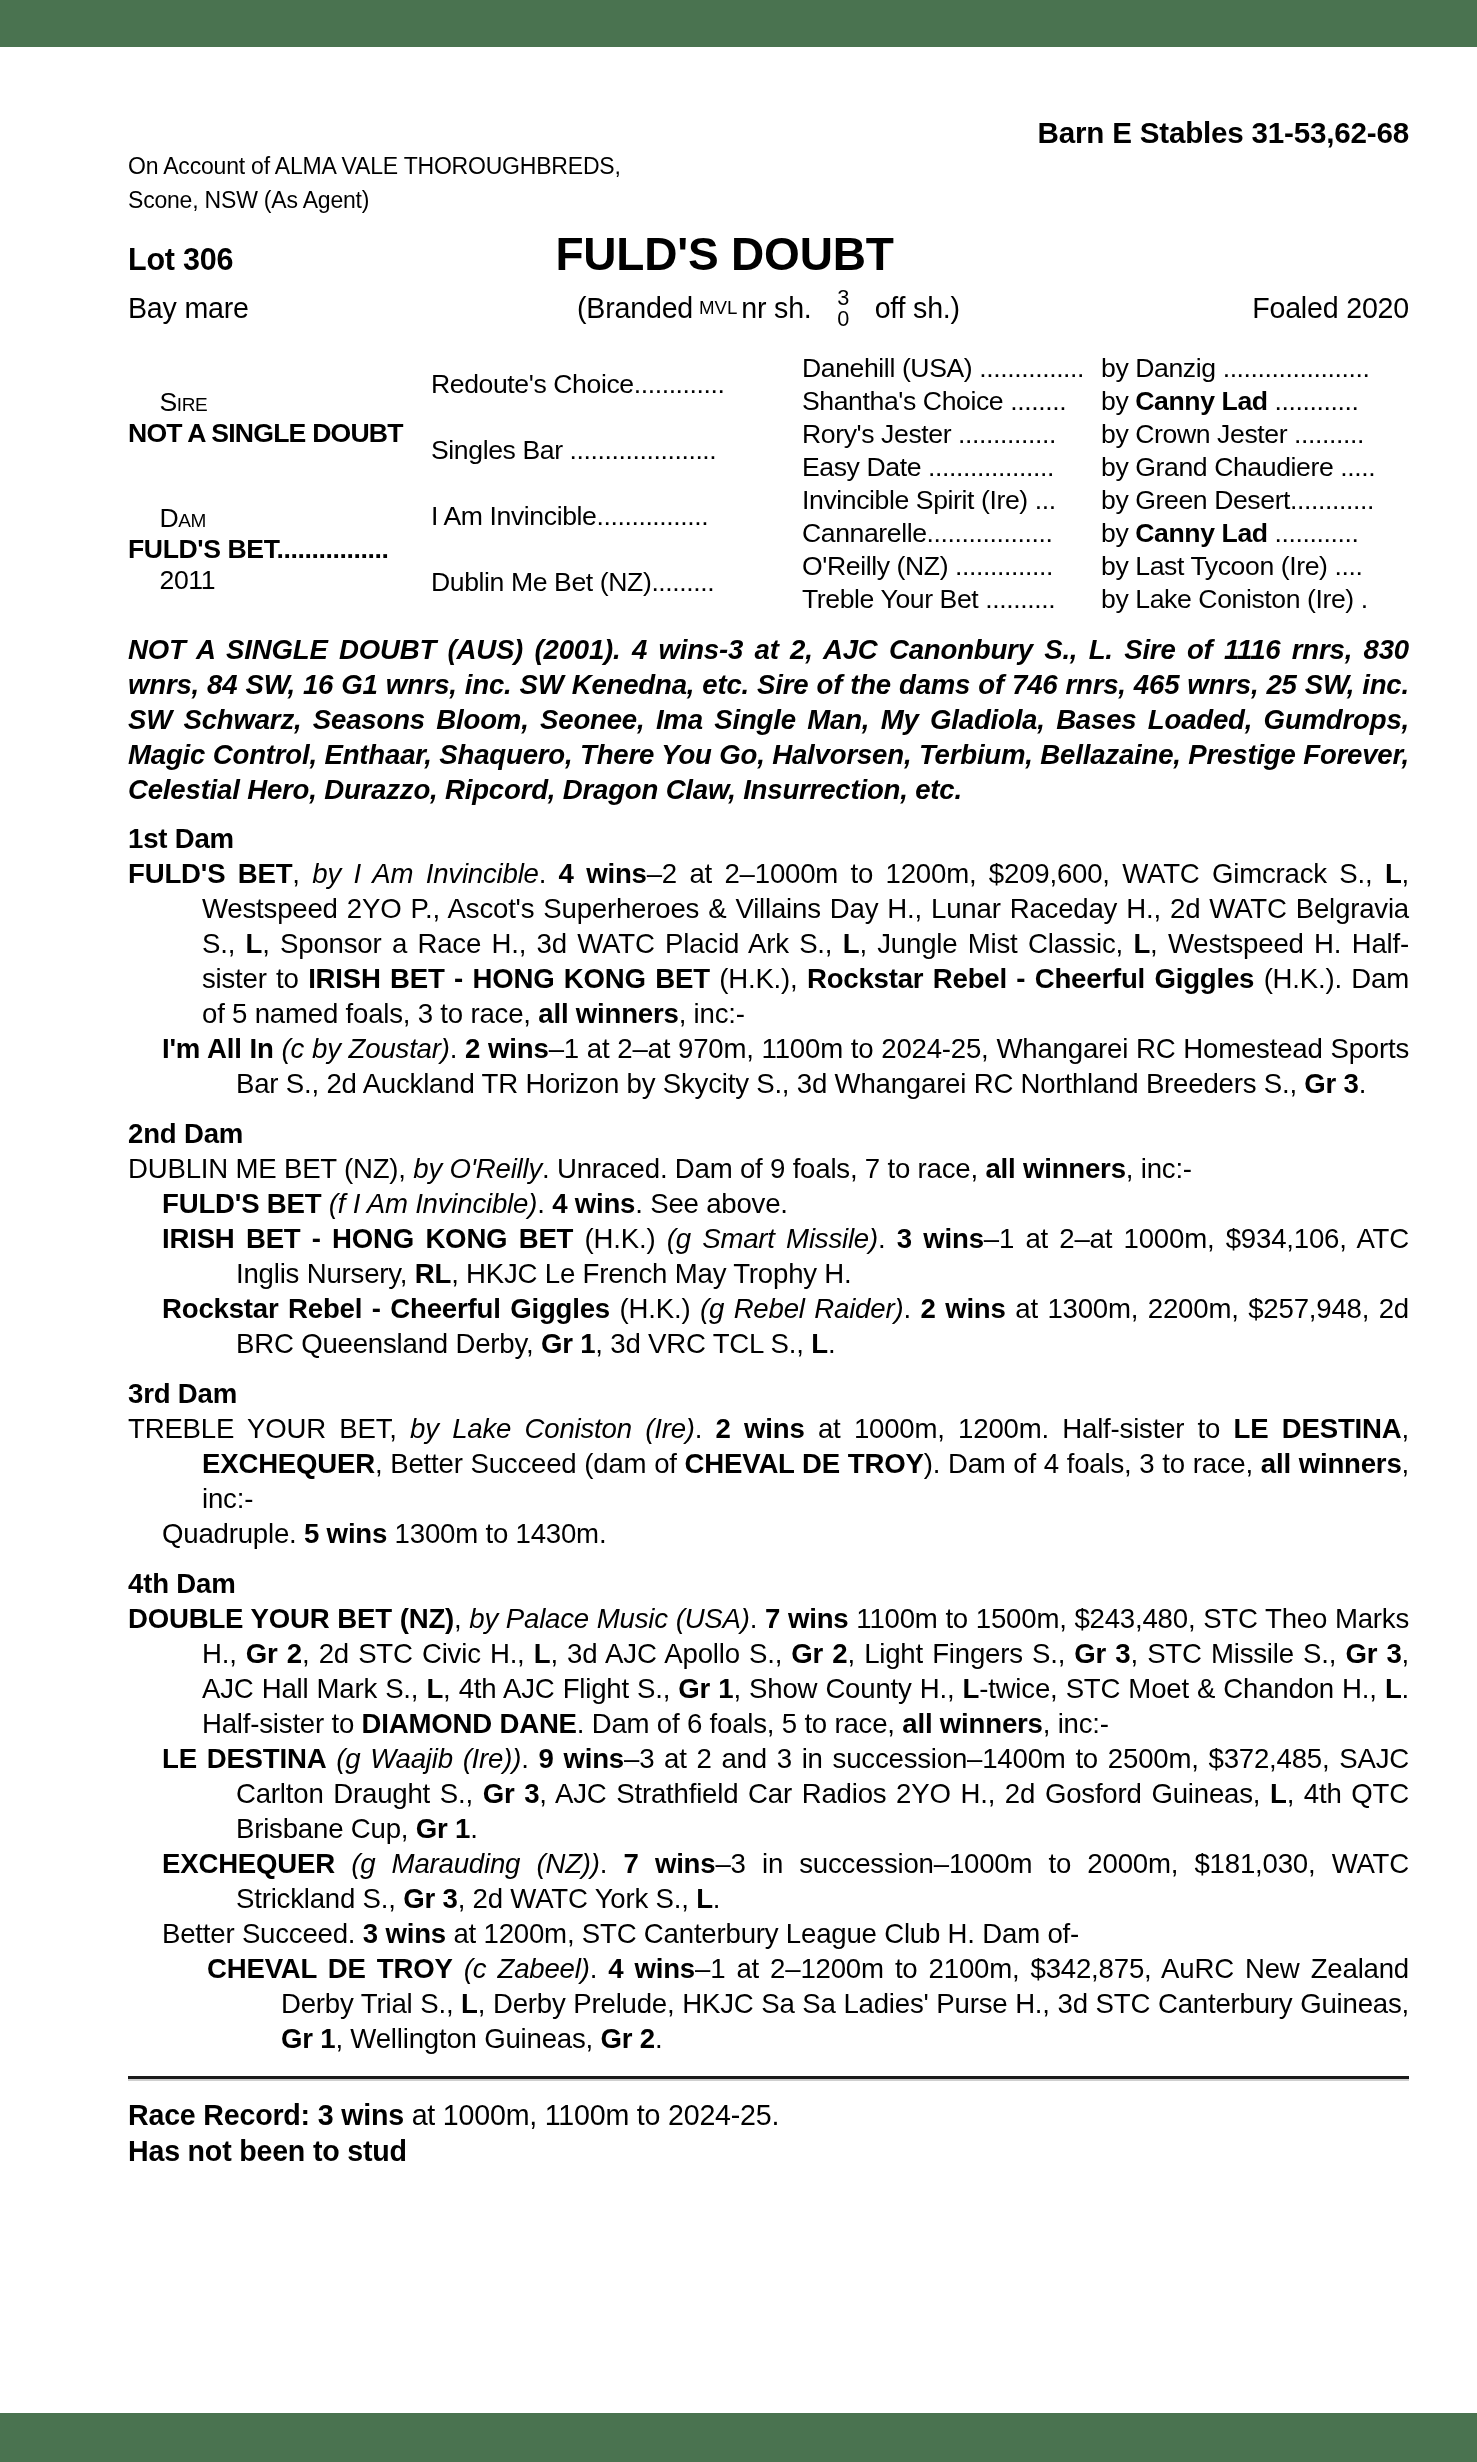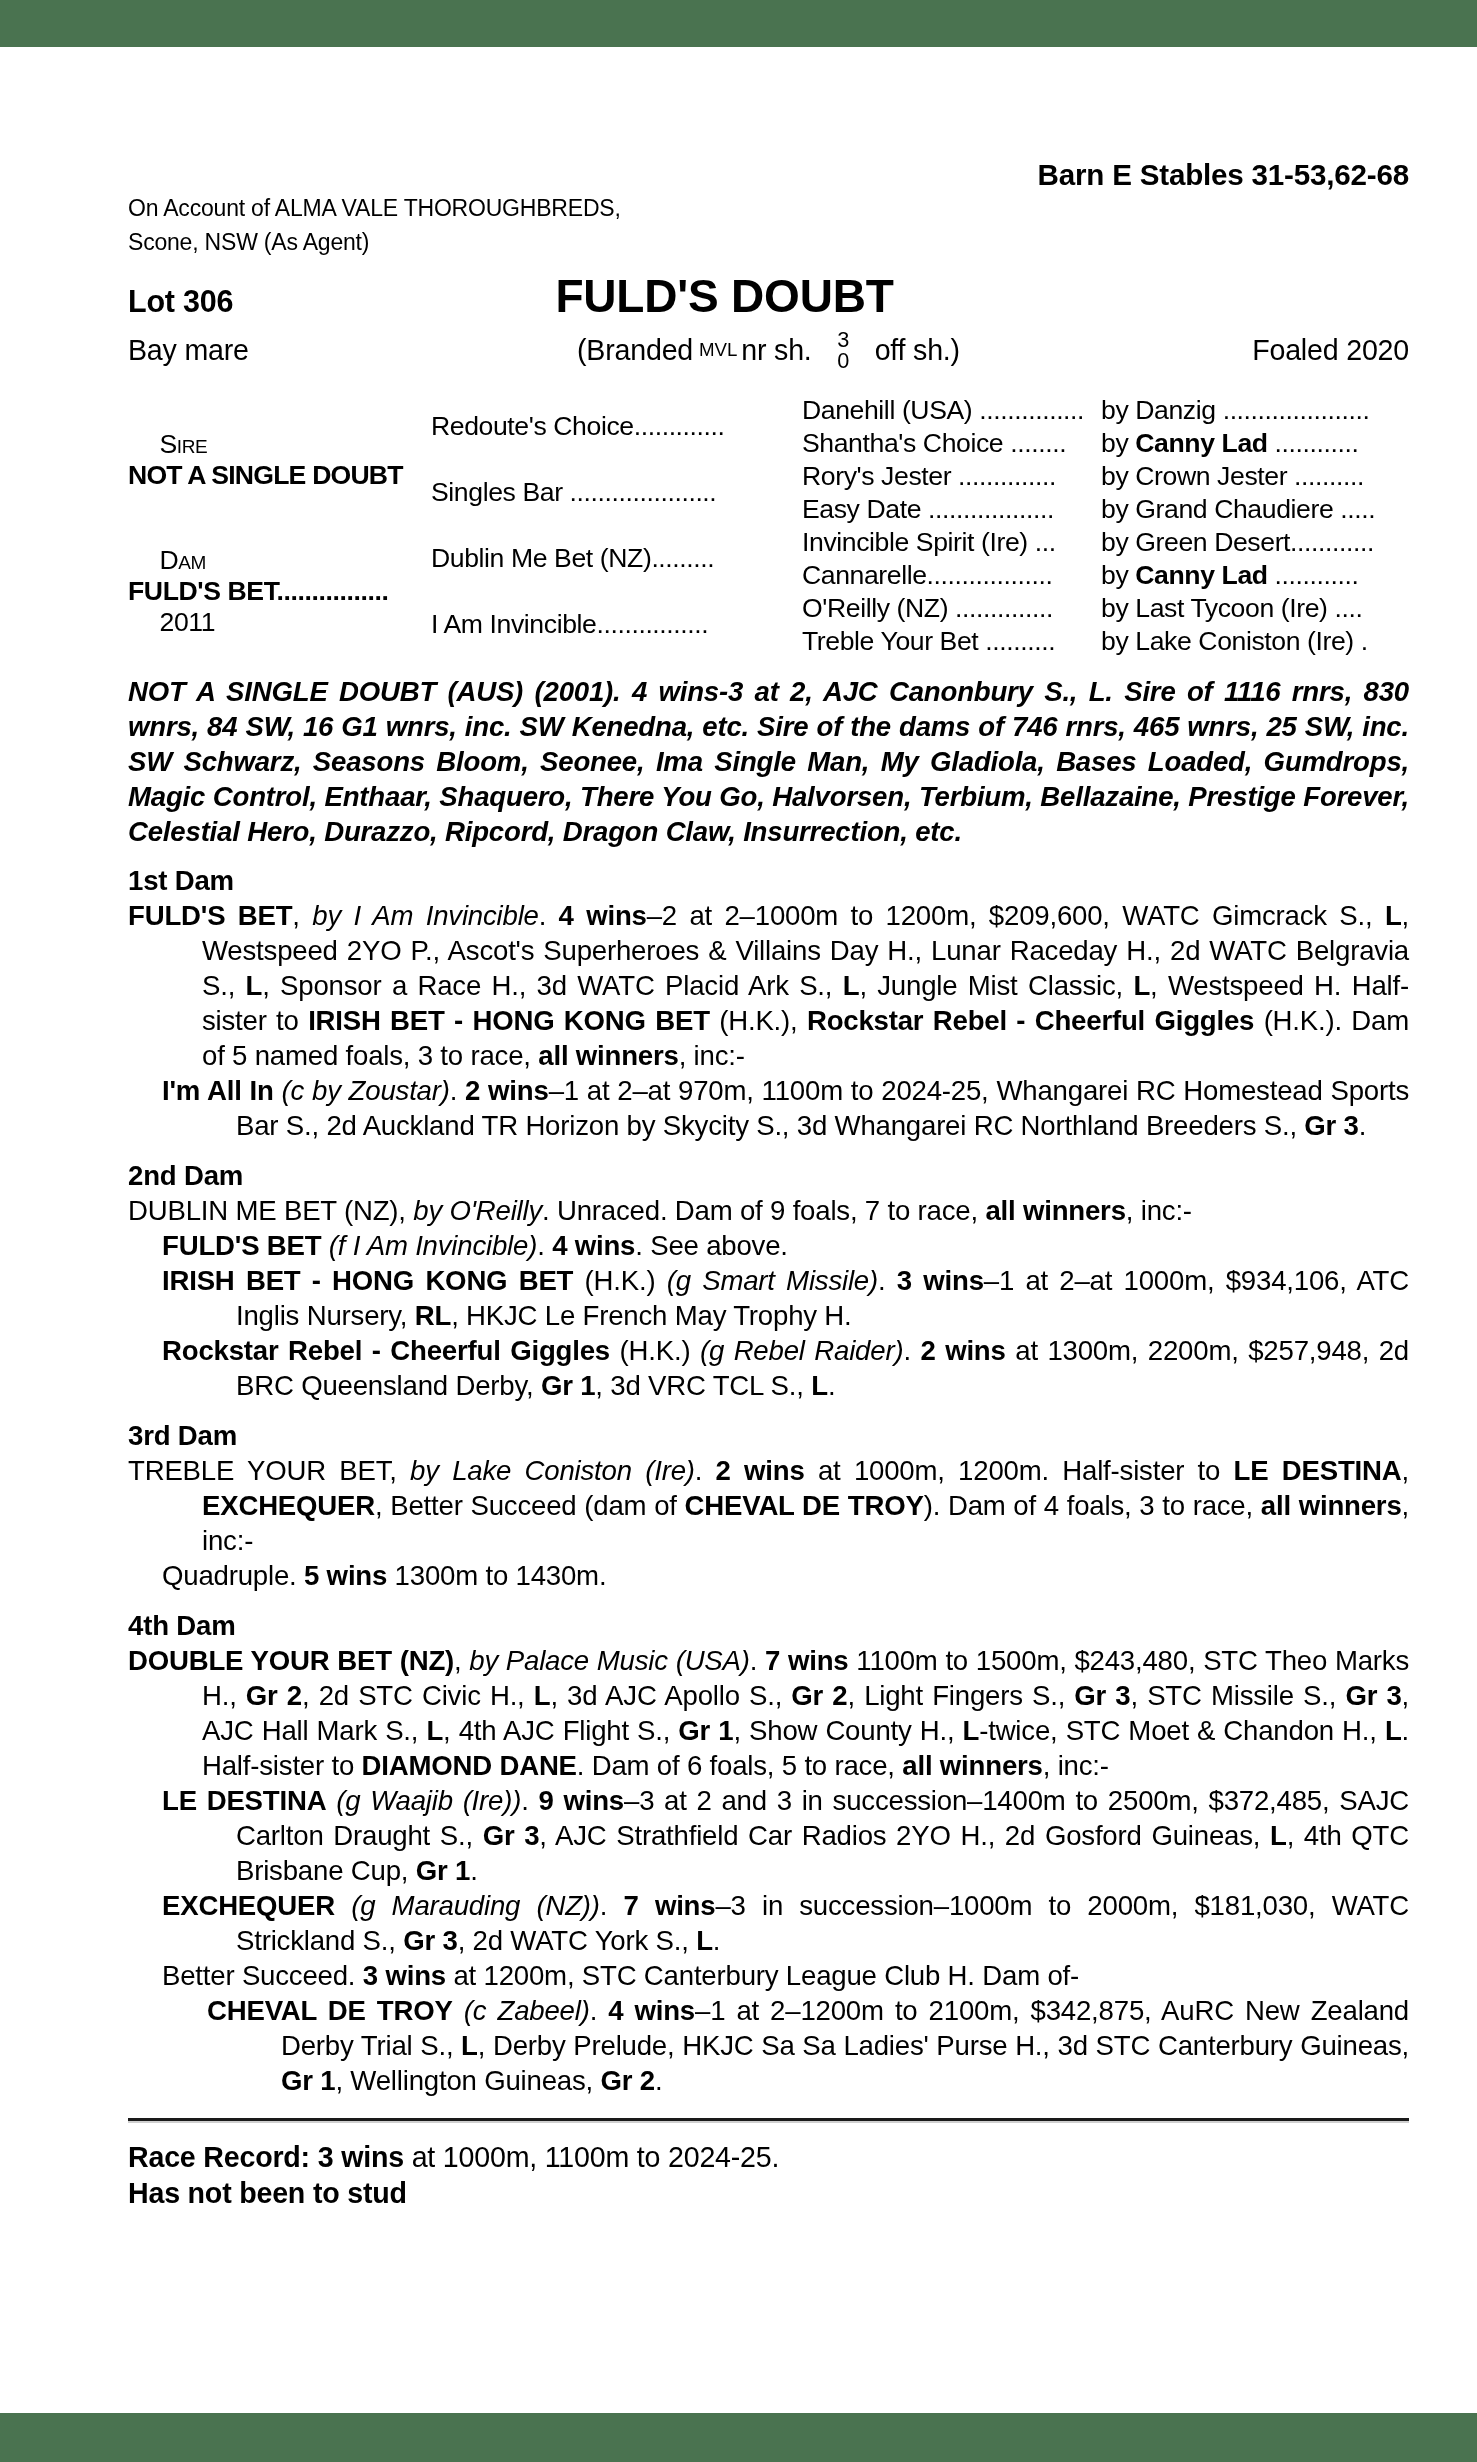--- a/index.html
+++ b/index.html
@@ -10,21 +10,21 @@
     letter-spacing:-0.2px;
   }
   .bar{position:absolute;left:0;width:1478px;background:#4a7350;}
   .bar-top{top:0;height:47px;}
   .bar-bottom{bottom:0;height:50px;}
   .content{position:absolute;left:128px;top:47px;width:1281px;}
   .b{font-weight:bold;}
   .i{font-style:italic;}
 
   
-  .hdr-barn{margin-top:111px;text-align:right;font-weight:bold;font-size:29.6px;line-height:33px;}
+  .hdr-barn{margin-top:69px;text-align:right;font-weight:bold;font-size:29.6px;line-height:33px;}
   .hdr-center{font-weight:normal;font-size:23px;line-height:34px;padding-right:94px;}
   .lot-row{display:grid;grid-template-columns:1fr auto 1fr;align-items:baseline;margin-top:9.9px;}
   .lot{font-weight:bold;font-size:30.5px;justify-self:start;}
   .horse-name{font-weight:bold;font-size:46px;text-align:center;transform:translateX(-44px);}
   .bay-row{display:grid;grid-template-columns:1fr auto 1fr;align-items:center;margin-top:5.9px;font-size:28.6px;}
   .bay-left{justify-self:start;}
   .bay-right{justify-self:end;}
   .brand-wrap{display:flex;align-items:center;white-space:pre;}
   .brand-mark{font-size:18.7px;letter-spacing:0px;padding:0 3.9px 0 5.9px;}
   .brand-stack{display:inline-flex;flex-direction:column;align-items:center;font-size:21.7px;line-height:21.7px;margin:0 25.6px;}
@@ -95,22 +95,22 @@
       </div>
       <div class="ped-half">
         <div class="ped-label">Dam</div>
         <div class="ped-dam-name">FULD'S BET................</div>
         <div class="ped-year">2011</div>
       </div>
     </div>
     <div class="ped-col2">
       <div class="ped-cell2">Redoute's Choice.............</div>
       <div class="ped-cell2">Singles Bar .....................</div>
+      <div class="ped-cell2">I Am Invincible................</div>
       <div class="ped-cell2">Dublin Me Bet (NZ).........</div>
-      <div class="ped-cell2">I Am Invincible................</div>
     </div>
     <div class="ped-col34">
       <div class="ped-row">
         <span class="ped-name3">Danehill (USA) ...............</span>
         <span class="ped-by"><span>by Danzig .....................</span></span>
       </div>
       <div class="ped-row">
         <span class="ped-name3">Shantha's Choice ........</span>
         <span class="ped-by"><span>by </span><span class="b">Canny Lad</span><span> ............</span></span>
       </div>

